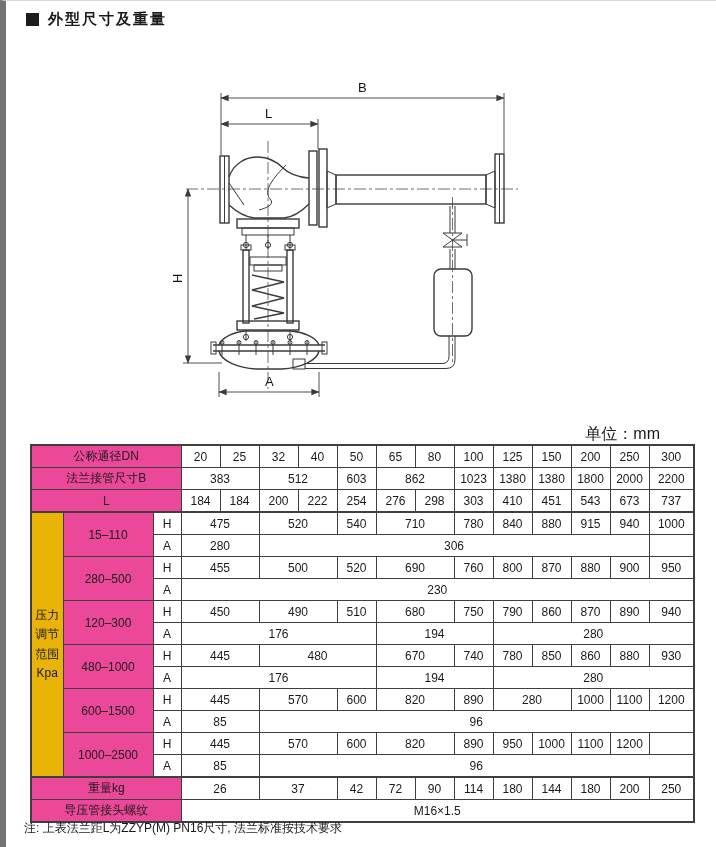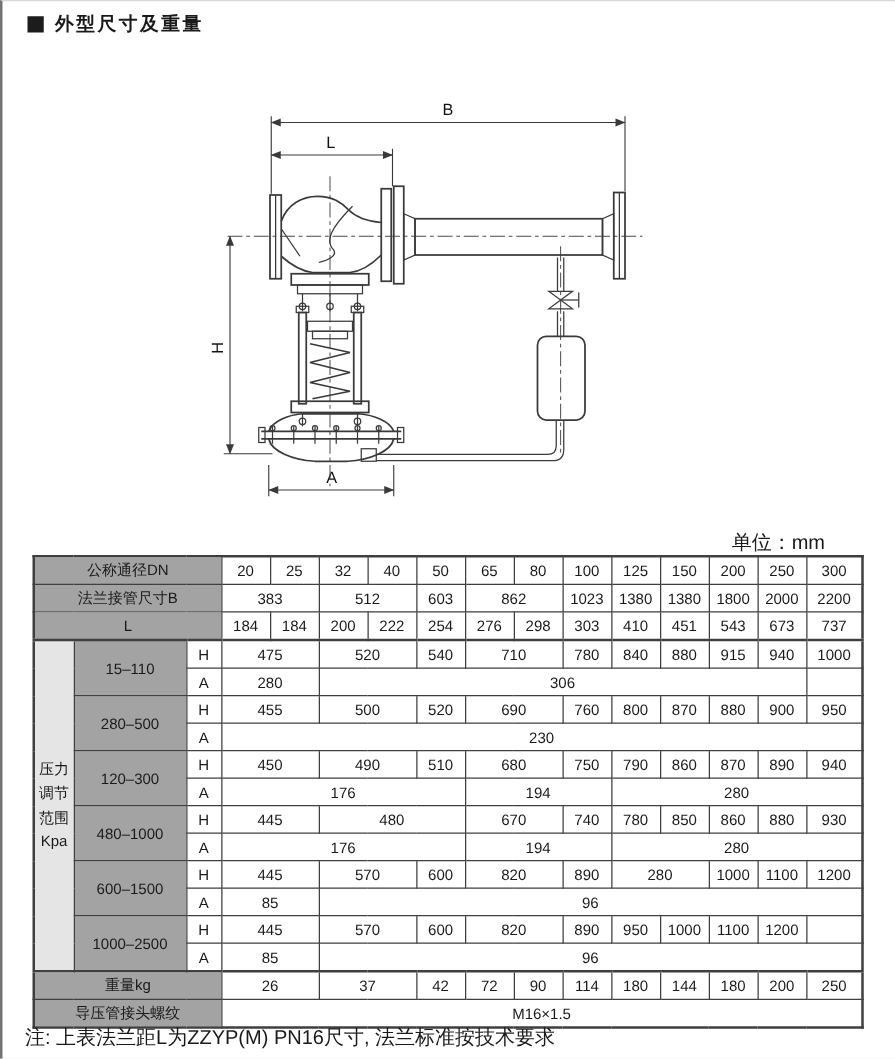--- a/index.html
+++ b/index.html
@@ -1,19 +1,19 @@
 <!DOCTYPE html>
 <html><head>
 <meta charset="utf-8">
 <style>
   html,body{margin:0;padding:0;background:#f2f2f2;}
   .page{
     position:relative;width:716px;height:847px;background:#ffffff;
     font-family:"Liberation Sans","DejaVu Sans",sans-serif;color:#1a1a1a;
-    border-top:1px solid #d9d9d9;border-left:2px solid #737373;box-sizing:border-box;
+    border-top:1px solid #d9d9d9;border-left:6px solid #737373;box-sizing:border-box;
     overflow:hidden;
     padding-left:35px;
   }
   .title-row{position:absolute;left:20px;top:9px;display:flex;align-items:center;gap:9px;}
   .title-sq{width:13px;height:13px;background:#1c1c1c;}
   .title-text{font-size:15px;font-weight:bold;letter-spacing:2px;}
   svg.diagram{position:absolute;left:0;top:0;}
   .ln{stroke:#3a3a3a;fill:none;stroke-width:1;}
   .ln2{stroke:#3a3a3a;fill:none;stroke-width:1.4;}
   .cl{stroke:#4a4a4a;fill:none;stroke-width:0.8;stroke-dasharray:12 3 3 3;}
@@ -22,27 +22,27 @@
   .unit-label{position:absolute;top:423px;right:56px;font-size:16px;}
   table.dims{
     position:absolute;left:24px;top:443px;width:663px;
     border-collapse:collapse;table-layout:fixed;font-size:12px;
     border:2px solid #3f3f3f;
   }
   table.dims td{
     border:1px solid #3f3f3f;text-align:center;vertical-align:middle;
     height:21px;padding:0;overflow:hidden;white-space:nowrap;
   }
-  table.dims td.label{background:#a3a3a3;}
+  table.dims td.label{background:#ec4899;}
   table.dims td.sub{background:#ffffff;}
   table.dims td.vlabel{
-    background:#e5e5e5;white-space:pre-line;line-height:1.6;padding:2px 0;
+    background:#eab308;white-space:pre-line;line-height:1.6;padding:2px 0;
   }
   table.dims tr.thick td{border-top-width:2px;}
-  .note{position:absolute;left:18px;top:819px;font-size:16px;}
+  .note{position:absolute;left:18px;top:819px;font-size:12px;}
 </style>
 </head>
 <body>
 
 <div class="page">
 
   <div class="title-row">
     <span class="title-sq"></span>
     <span class="title-text">外型尺寸及重量</span>
   </div>

